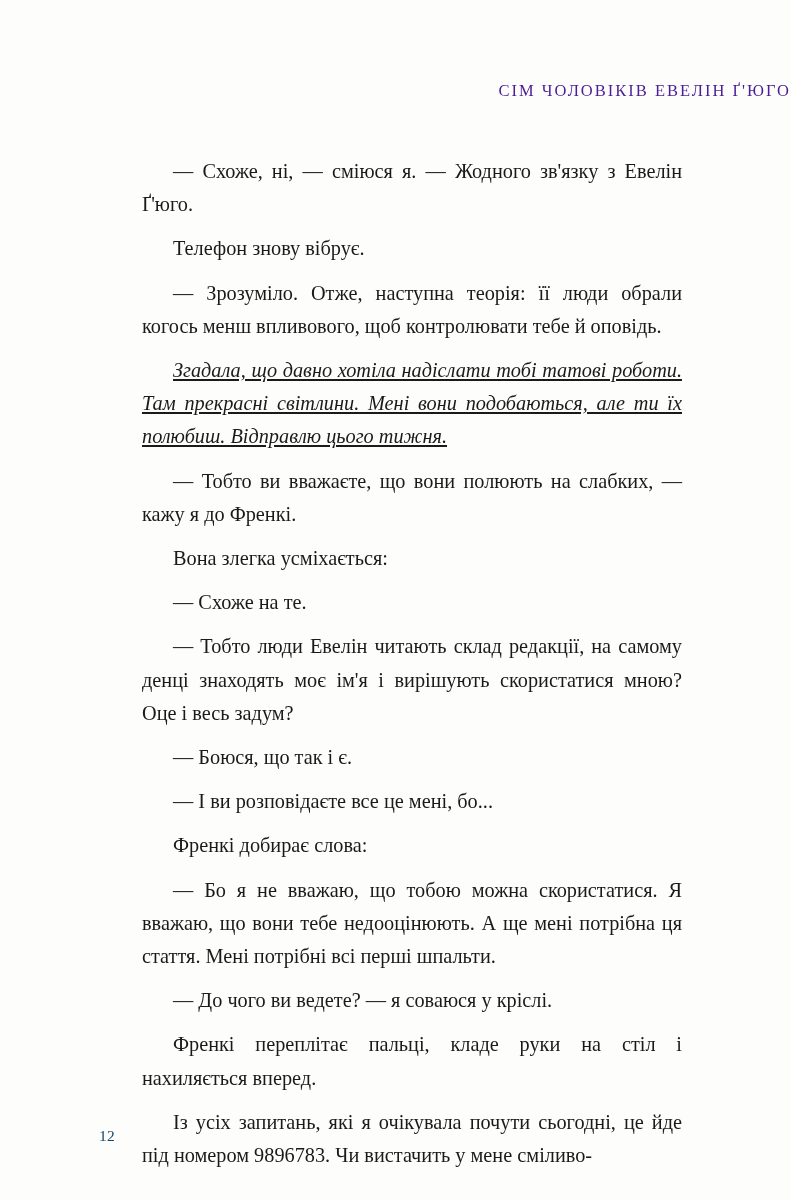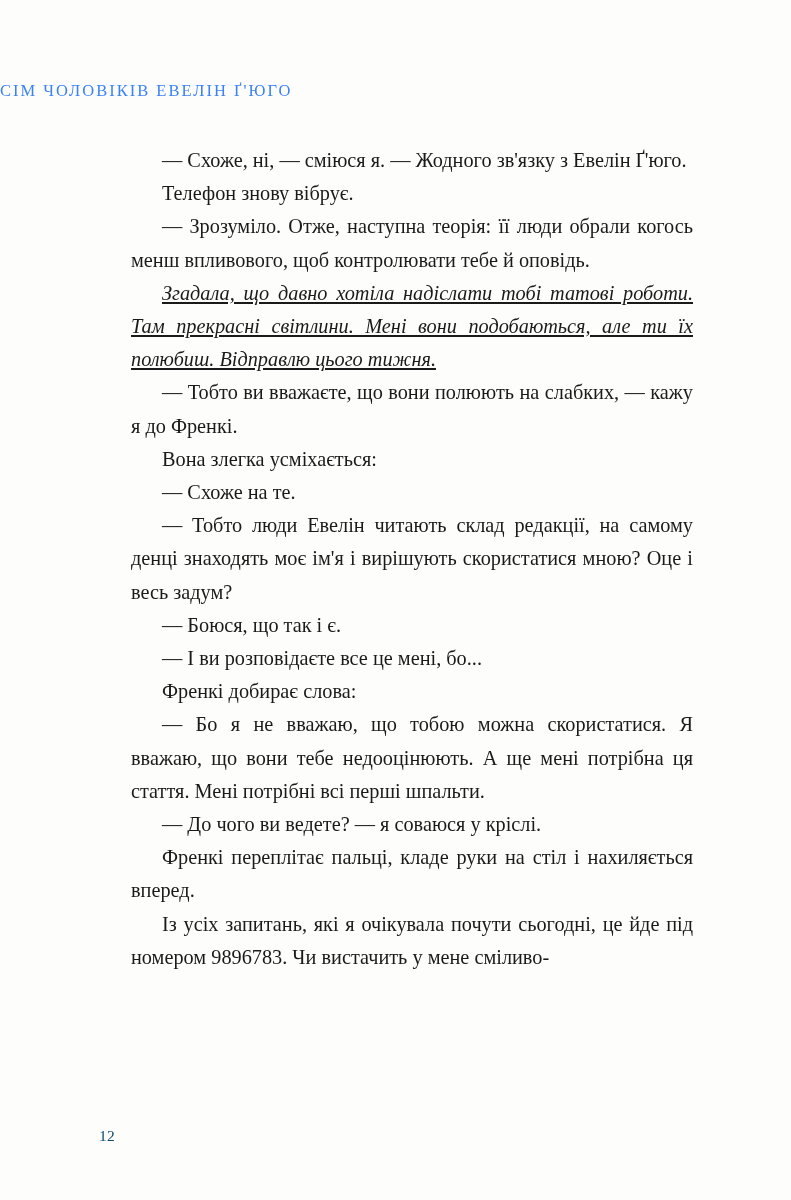--- a/index.html
+++ b/index.html
@@ -17,46 +17,46 @@
     font-family: "Liberation Serif", "DejaVu Serif", serif;
     color: #1a1a1a;
   }
 
   
   .running-head {
     position: absolute;
     top: 81px;
     left: 0;
     width: 791px;
-    text-align: left;
+    text-align: right;
     font-family: "Liberation Serif", "DejaVu Serif", serif;
     font-size: 16.5px;
     letter-spacing: 2.0px;
-    color: #3b82f6;
+    color: #4c1d95;
     font-variant: small-caps;
     text-transform: uppercase;
     white-space: nowrap;
   }
 
   
   .textblock {
     position: absolute;
     top: 144px;
     left: 131px;
     width: 562px;
     font-size: 20.3px;
     line-height: 33.2px;
     text-align: justify;
     text-justify: inter-word;
     hyphens: manual;
     -webkit-hyphens: manual;
   }
 
   .textblock p {
-    margin: 0;
+    margin: 11px;
     text-indent: 31px;
   }
 
   .textblock p.italic {
     font-style: italic;
     text-decoration: underline;
   }
 
   
   .textblock p { text-align-last: left; }

